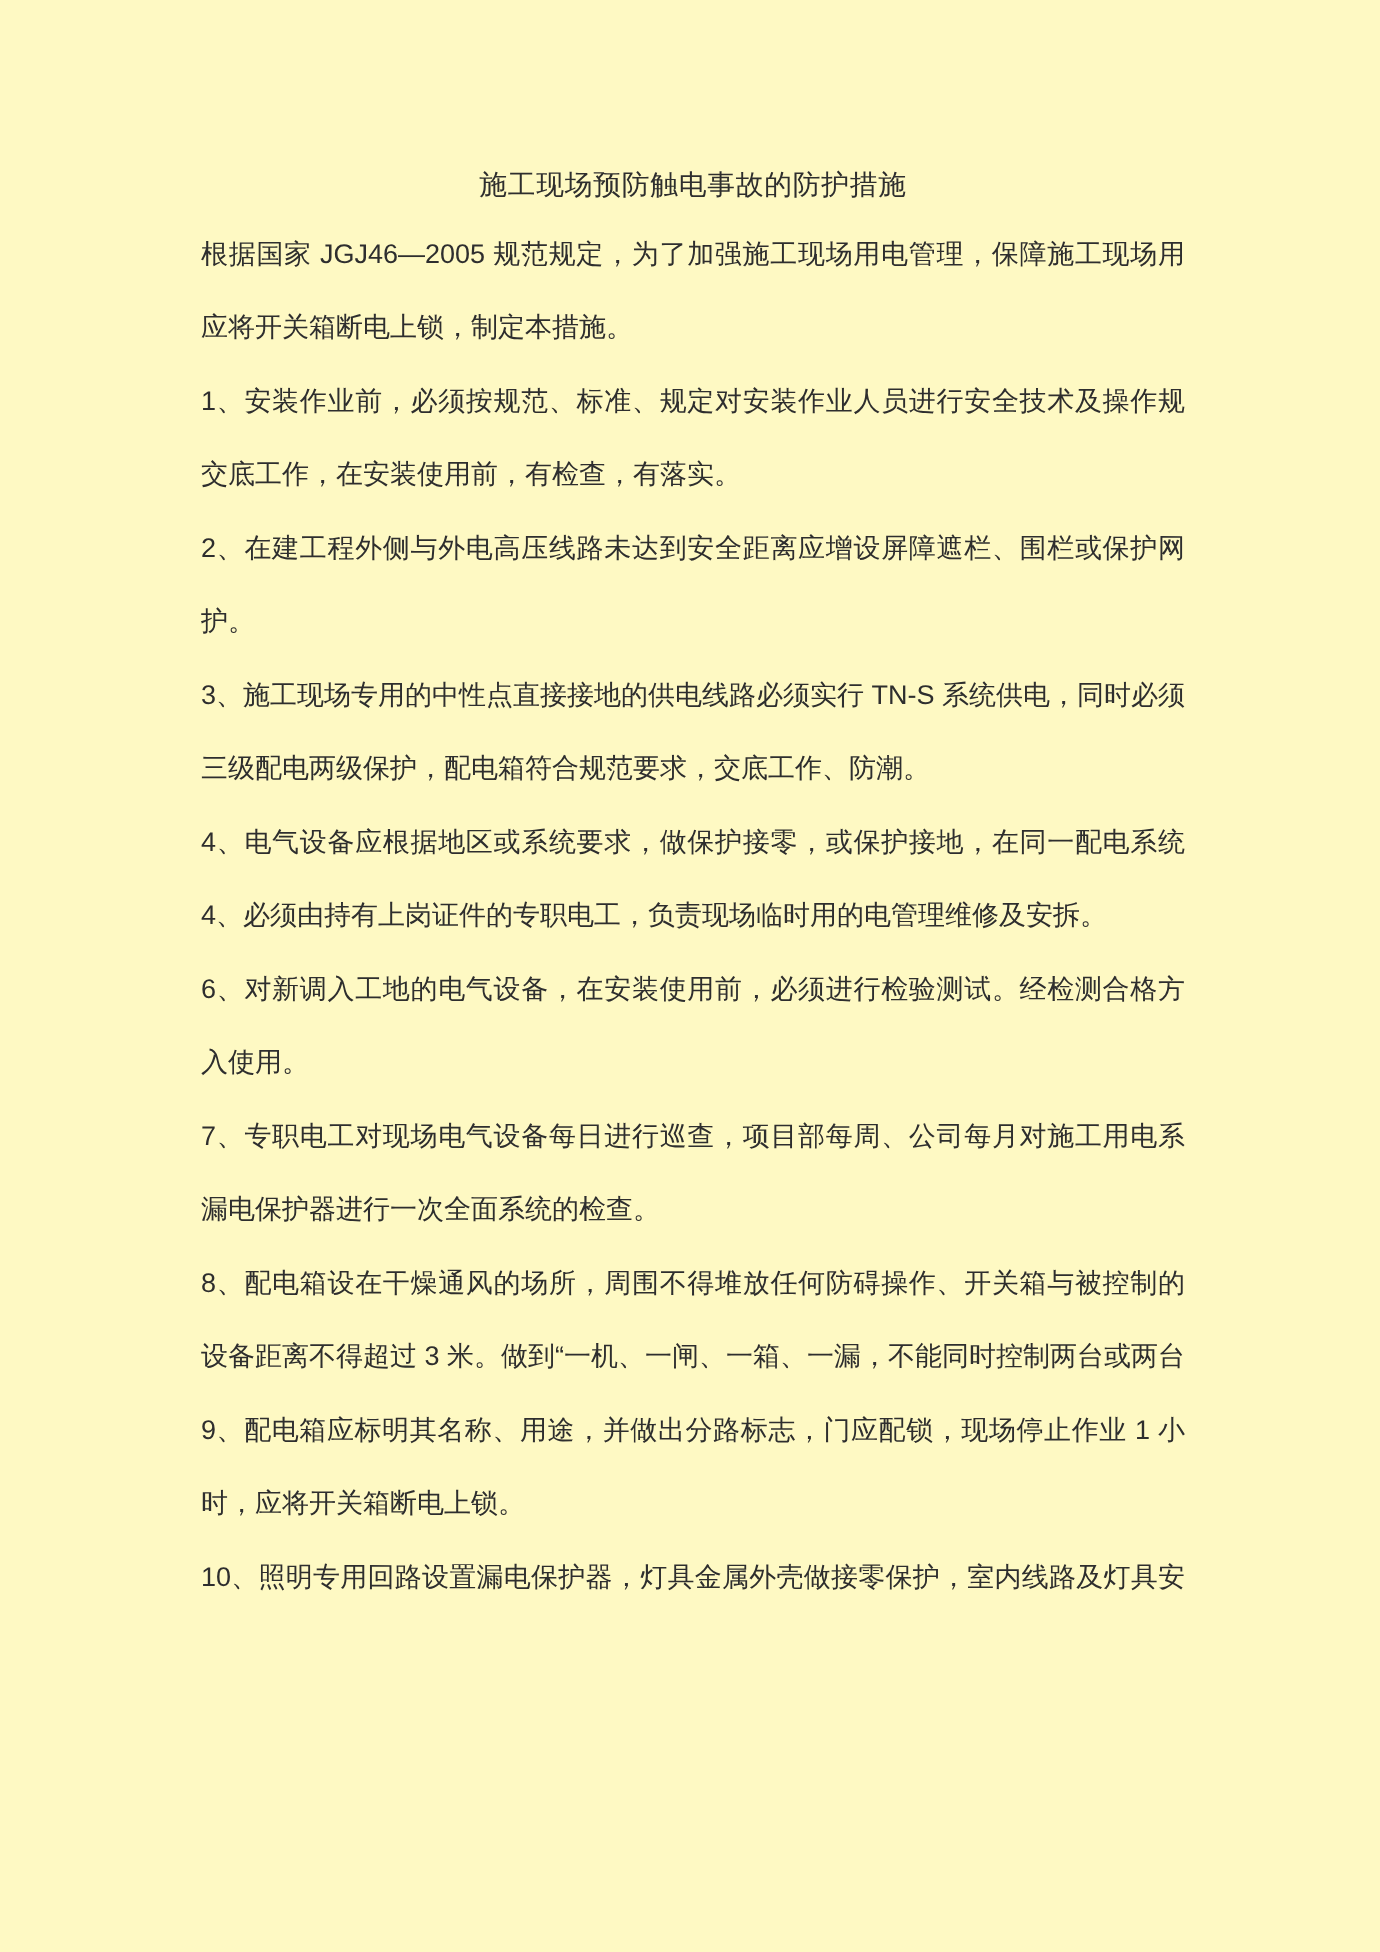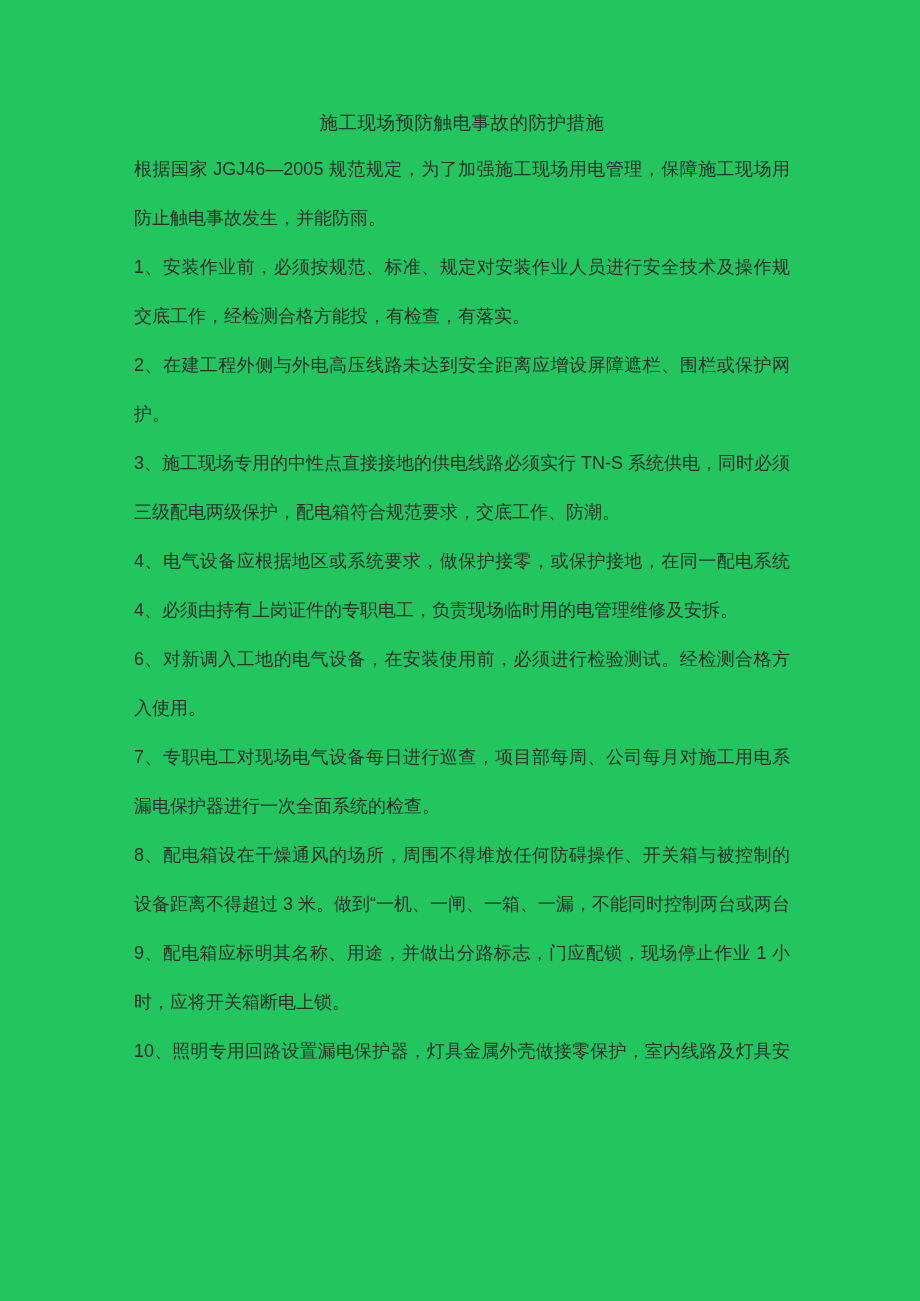--- a/index.html
+++ b/index.html
@@ -10,21 +10,21 @@
   body {
     width: 920px;
     height: 1301px;
     font-family: "Liberation Sans", "DejaVu Sans", sans-serif;
     overflow: hidden;
   }
   .page {
     position: relative;
     width: 920px;
     height: 1301px;
-    background: #22c55e;
+    background: #fef9c3;
   }
   .doc-content {
     position: absolute;
     left: 134px;
     top: 101px;
     width: 656px;
     color: #2e2e2e;
     font-size: 18px;
   }
   .doc-title {
@@ -61,26 +61,26 @@
 </head>
 <body>
 
 <div class="page">
   <div class="doc-content" style="color: rgb(46, 46, 46);">
 
     <div class="doc-title">施工现场预防触电事故的防护措施</div>
 
     <div class="paragraph">
       <div class="line full">根据国家 JGJ46—2005 规范规定，为了加强施工现场用电管理，保障施工现场用电安全，</div>
-      <div class="line last">防止触电事故发生，并能防雨。</div>
+      <div class="line last">应将开关箱断电上锁，制定本措施。</div>
     </div>
 
     <div class="paragraph">
       <div class="line full">1、安装作业前，必须按规范、标准、规定对安装作业人员进行安全技术及操作规程的</div>
-      <div class="line last">交底工作，经检测合格方能投，有检查，有落实。</div>
+      <div class="line last">交底工作，在安装使用前，有检查，有落实。</div>
     </div>
 
     <div class="paragraph">
       <div class="line full">2、在建工程外侧与外电高压线路未达到安全距离应增设屏障遮栏、围栏或保护网等防</div>
       <div class="line last">护。</div>
     </div>
 
     <div class="paragraph">
       <div class="line full">3、施工现场专用的中性点直接接地的供电线路必须实行 TN-S 系统供电，同时必须做到</div>
       <div class="line last">三级配电两级保护，配电箱符合规范要求，交底工作、防潮。</div>

